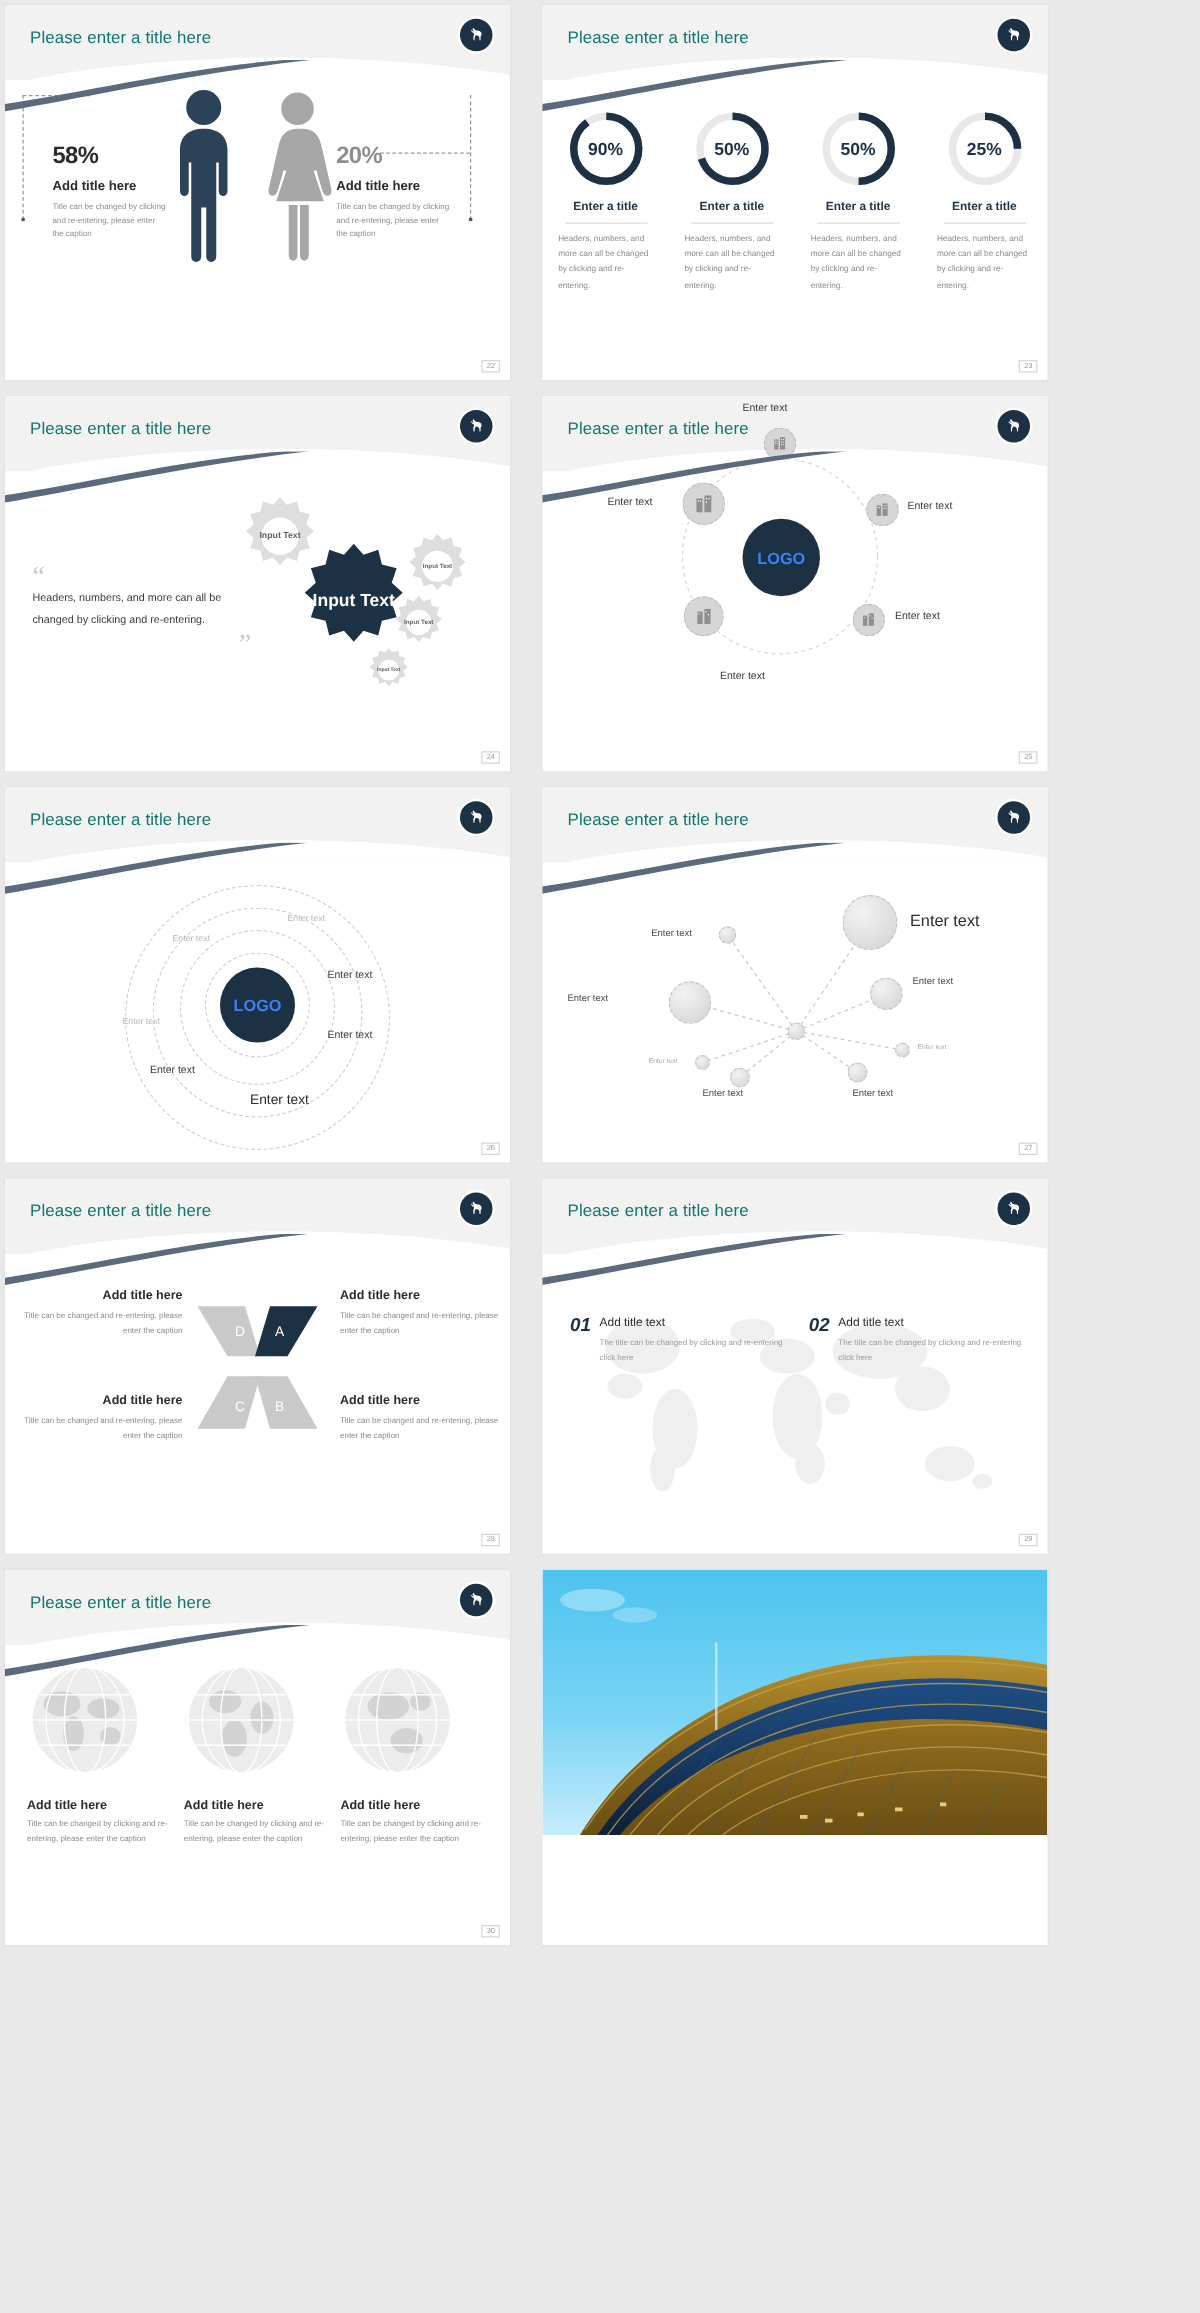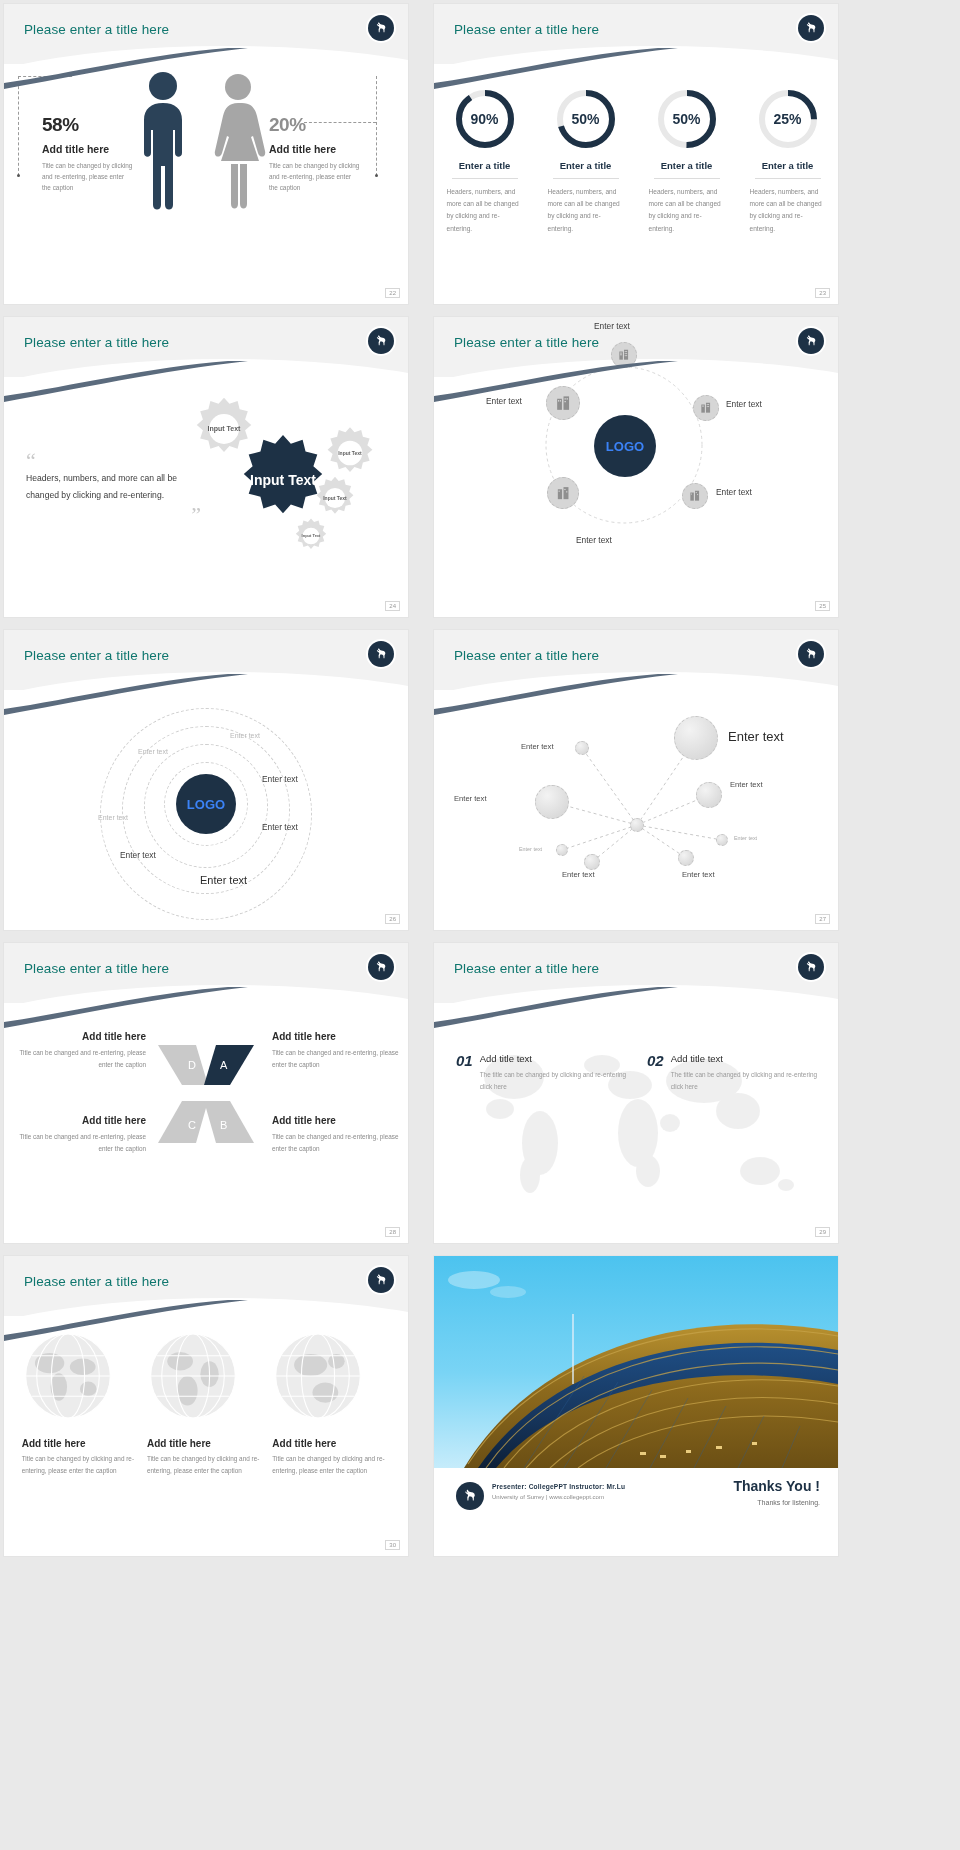--- a/index.html
+++ b/index.html
@@ -728,29 +728,16 @@
           <g fill="#f7d98a" opacity=".9">
             <rect x="206" y="196" width="6" height="3"></rect>
               <rect x="226" y="199" width="6" height="3"></rect>
             <rect x="252" y="194" width="5" height="3"></rect>
               <rect x="282" y="190" width="6" height="3"></rect>
             <rect x="318" y="186" width="5" height="3"></rect>
           </g>
           <rect x="138" y="58" width="2" height="70" fill="#dfeef8" opacity=".7"></rect>
         </svg>
       </div>
-      <div class="ftr">
-        <div class="ft-badge">
-          <svg viewBox="0 0 24 24" fill="#fff">
-              <path d="M7 5l1.6 2.2L7.2 7 6 5.4 5.4 6.6 7 8.6l1.3.4.6 1.6-1 2.4.3 4.2h1.1l.3-3.6 1.2-1.9 2.6.5 1.3 1.6.3 3.4h1.1l.2-4.1 1.1-2.2-.4-2.4-1.9-1.6-3.2-.6-2-.6L8.9 4 8 3.2z"></path>
-            </svg>
-        </div>
-        <div class="ft-l1">Presenter: CollegePPT    Instructor: Mr.Lu</div>
-        <div class="ft-l2">University of Surrey  |  www.collegeppt.com</div>
-        <div class="thanks">
-          <h3>Thanks You !</h3>
-          <p>Thanks for listening.</p>
-        </div>
-      </div>
     </div>
   </div>
 
 </div>
 
 </body></html>

